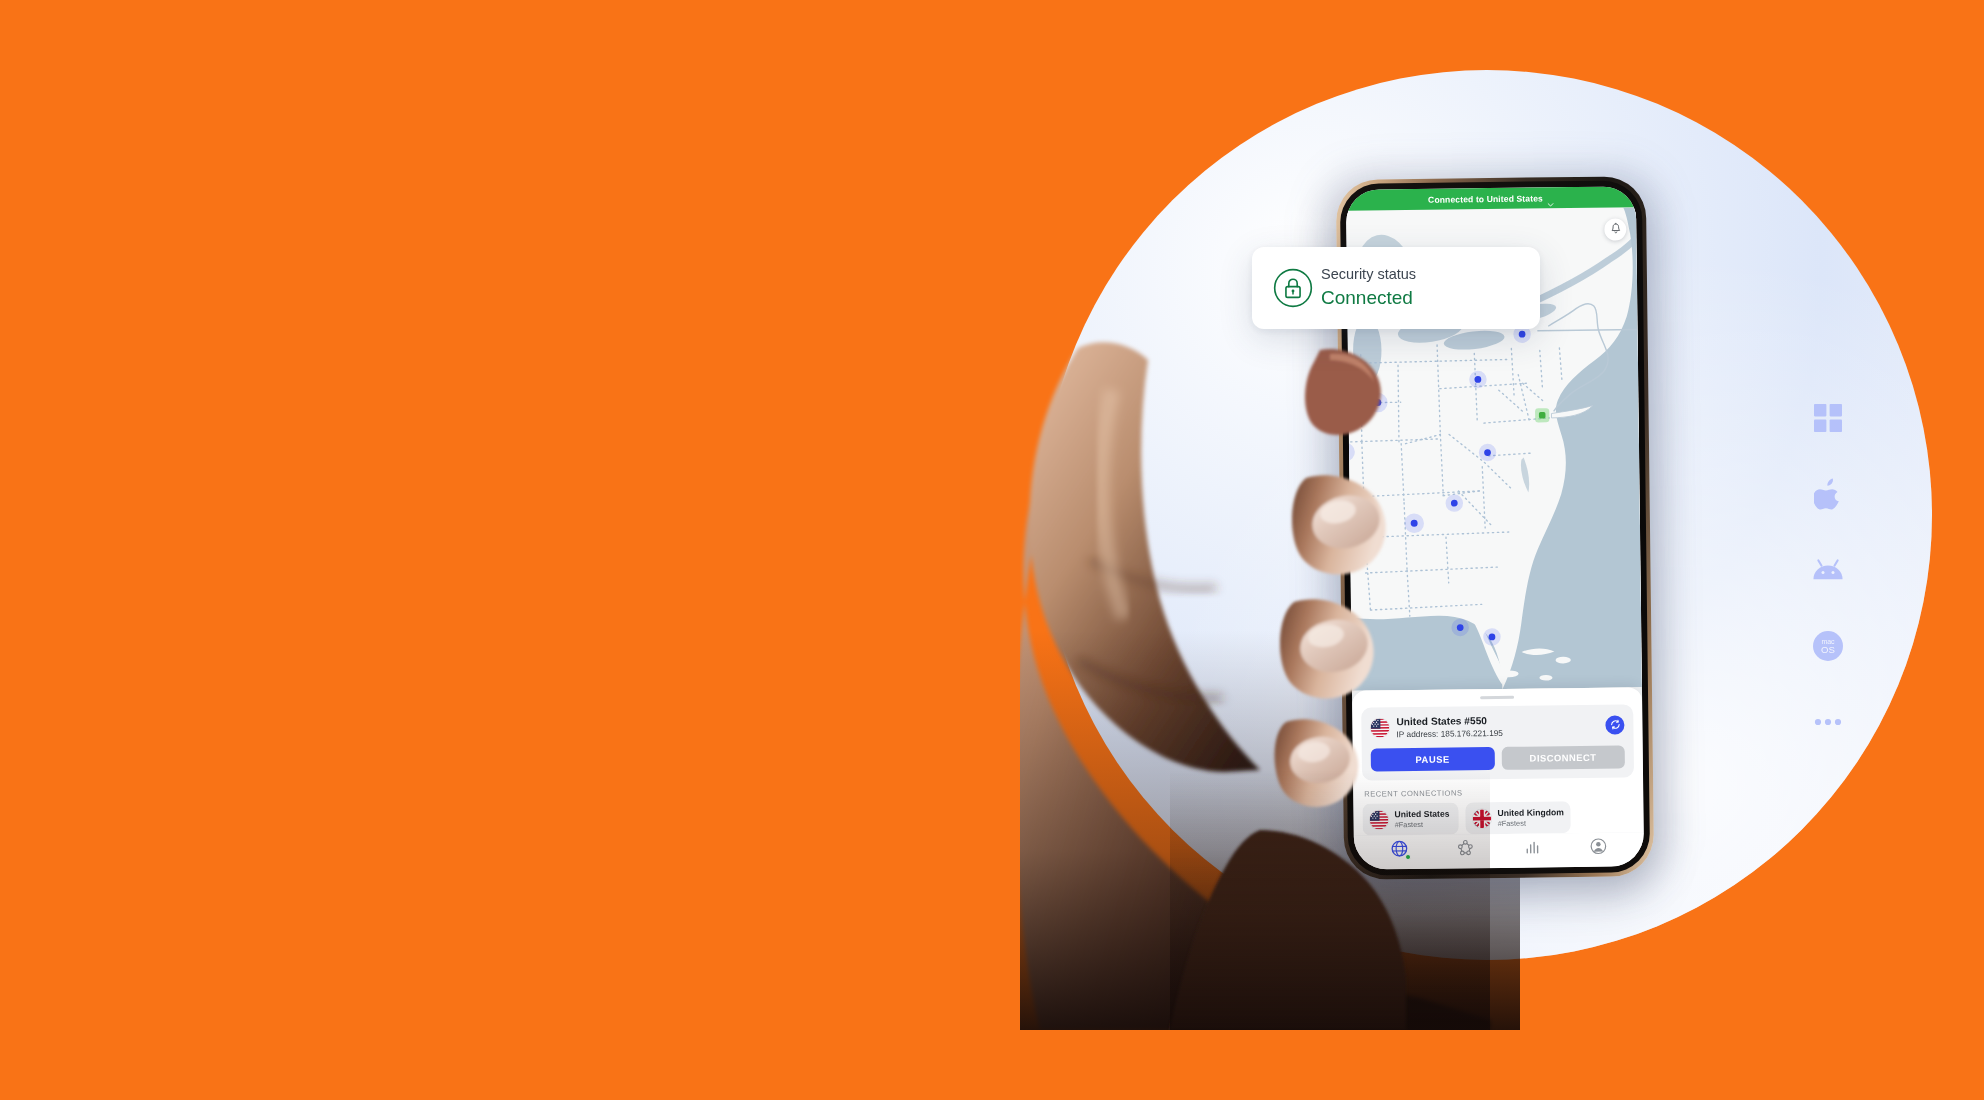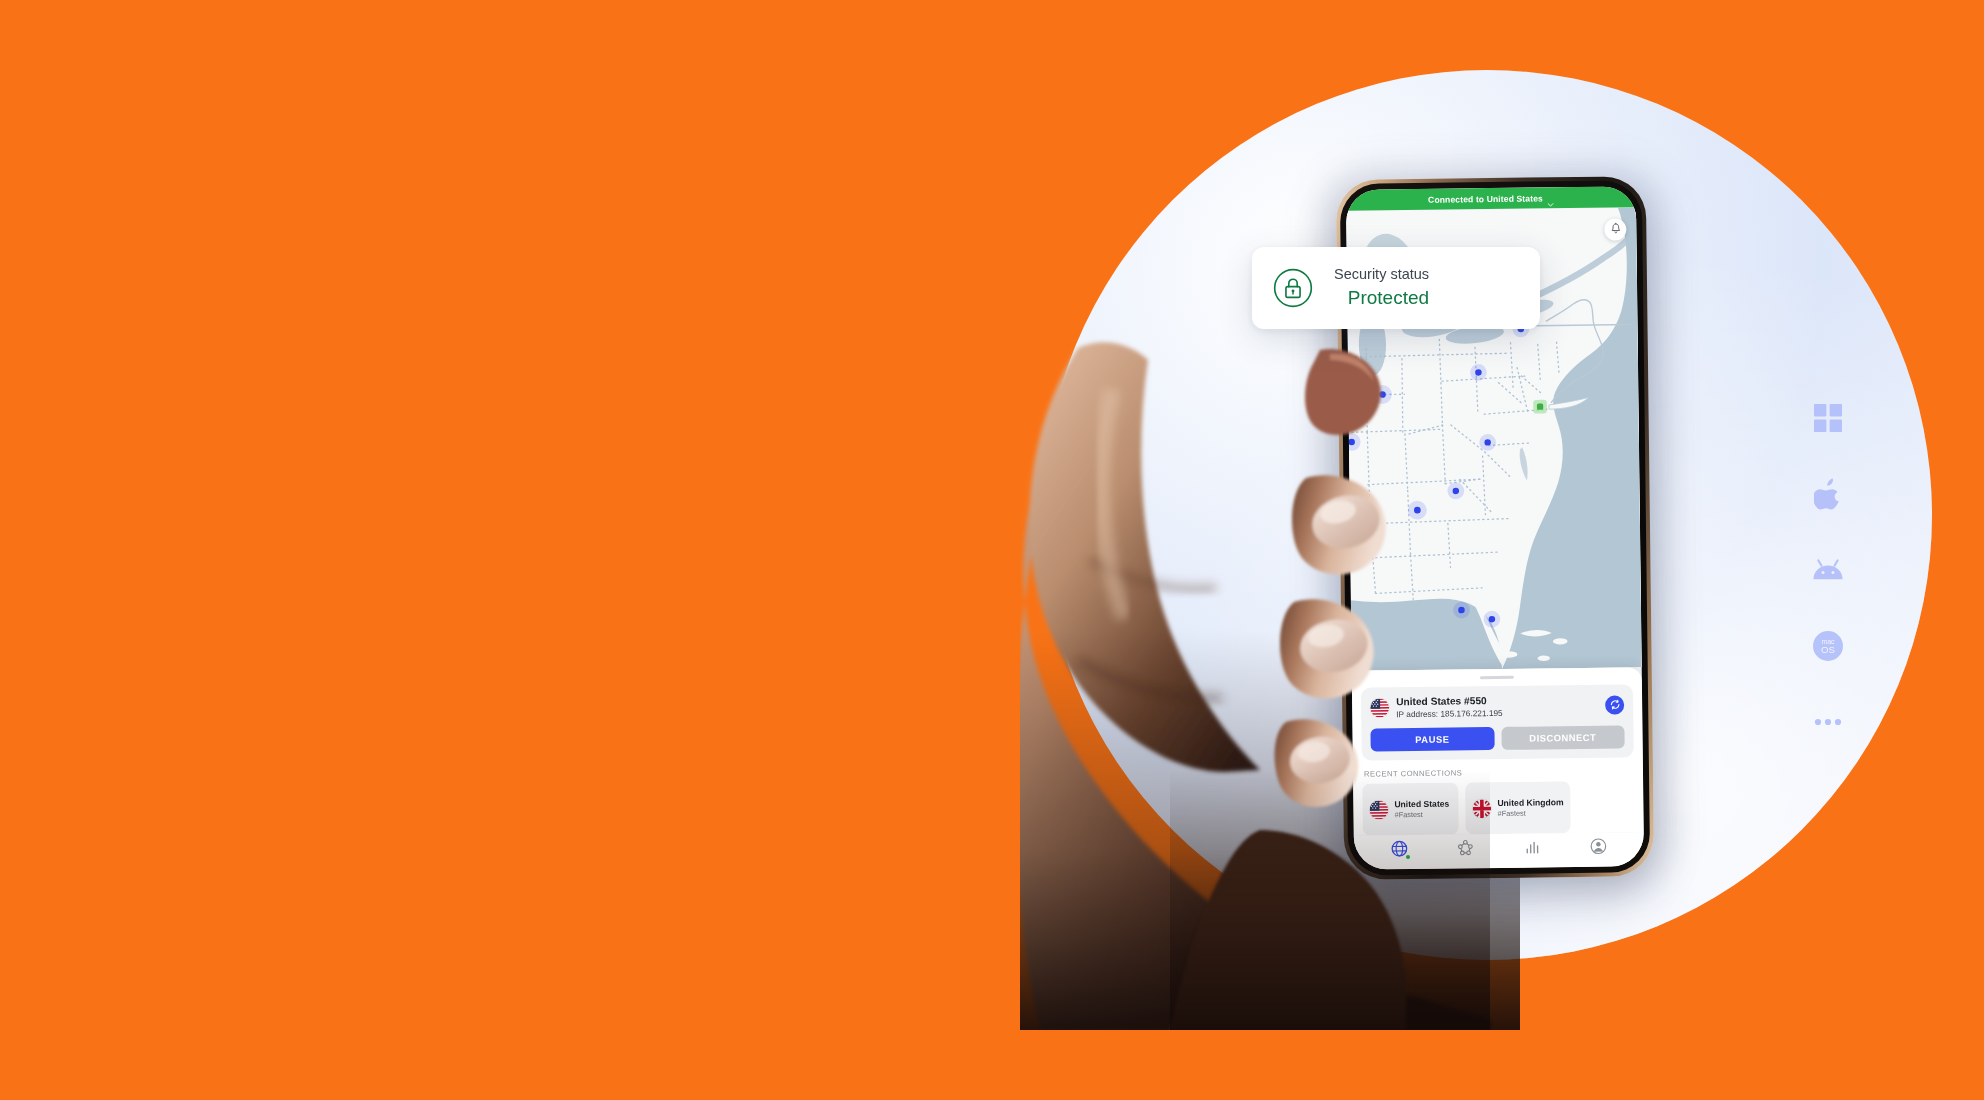--- a/index.html
+++ b/index.html
@@ -270,21 +270,21 @@
   }
   .recent-row {
     display: flex;
     gap: 7px;
     overflow: hidden;
   }
   .recent-card {
     flex: 0 0 96px;
     background: #f1f2f4;
     border-radius: 8px;
-    padding: 16px 7px;
+    padding: 6px 7px;
     display: flex;
     align-items: center;
     gap: 6px;
   }
   .rc-name {
     font-size: 8.6px;
     font-weight: bold;
     color: #1b1f24;
     line-height: 1.2;
     white-space: nowrap;
@@ -317,24 +317,23 @@
     position: absolute;
     left: 1252px;
     top: 247px;
     width: 288px;
     height: 82px;
     background: #ffffff;
     border-radius: 12px;
     box-shadow: 0 10px 34px rgba(45,60,95,0.16), 0 2px 8px rgba(45,60,95,0.08);
     display: flex;
     align-items: center;
-    gap: 20px;
+    gap: 7px;
     padding: 0 20px;
     z-index: 40;
-    text-align: right;
   }
   .sec-icon { flex: 0 0 42px; width: 42px; height: 42px; }
   .sec-label {
     font-size: 14.5px;
     color: #3c4550;
     line-height: 1.35;
   }
   .sec-value {
     font-size: 19px;
     color: #0f7a43;
@@ -842,21 +841,21 @@
         <circle cx="22" cy="22" r="19.2" fill="none" stroke="#0f7a43" stroke-width="1.7"></circle>
         <rect x="14.6" y="20.6" width="14.8" height="11.2" rx="1.8" fill="none" stroke="#0f7a43" stroke-width="1.7"></rect>
         <path d="M17.6 20.6 L17.6 17.2 C17.6 14.7 19.6 12.8 22 12.8
                  C24.4 12.8 26.4 14.7 26.4 17.2 L26.4 20.6" fill="none" stroke="#0f7a43" stroke-width="1.7" stroke-linecap="round"></path>
         <circle cx="22" cy="25.2" r="1.5" fill="#0f7a43"></circle>
         <path d="M22 26.2 L22 28.4" stroke="#0f7a43" stroke-width="1.5" stroke-linecap="round"></path>
       </svg>
     </span>
     <div>
       <div class="sec-label">Security status</div>
-      <div class="sec-value">Protected</div>
+      <div class="sec-value">Connected</div>
     </div>
   </div>
 
   <div id="platform-rail">
 
     <div class="plat-icon">
       <span>
         <svg width="30" height="30" viewBox="0 0 30 30">
           <g fill="#b4c0fa">
             <rect x="1" y="1" width="12.4" height="12.4" rx="0.8"></rect>

